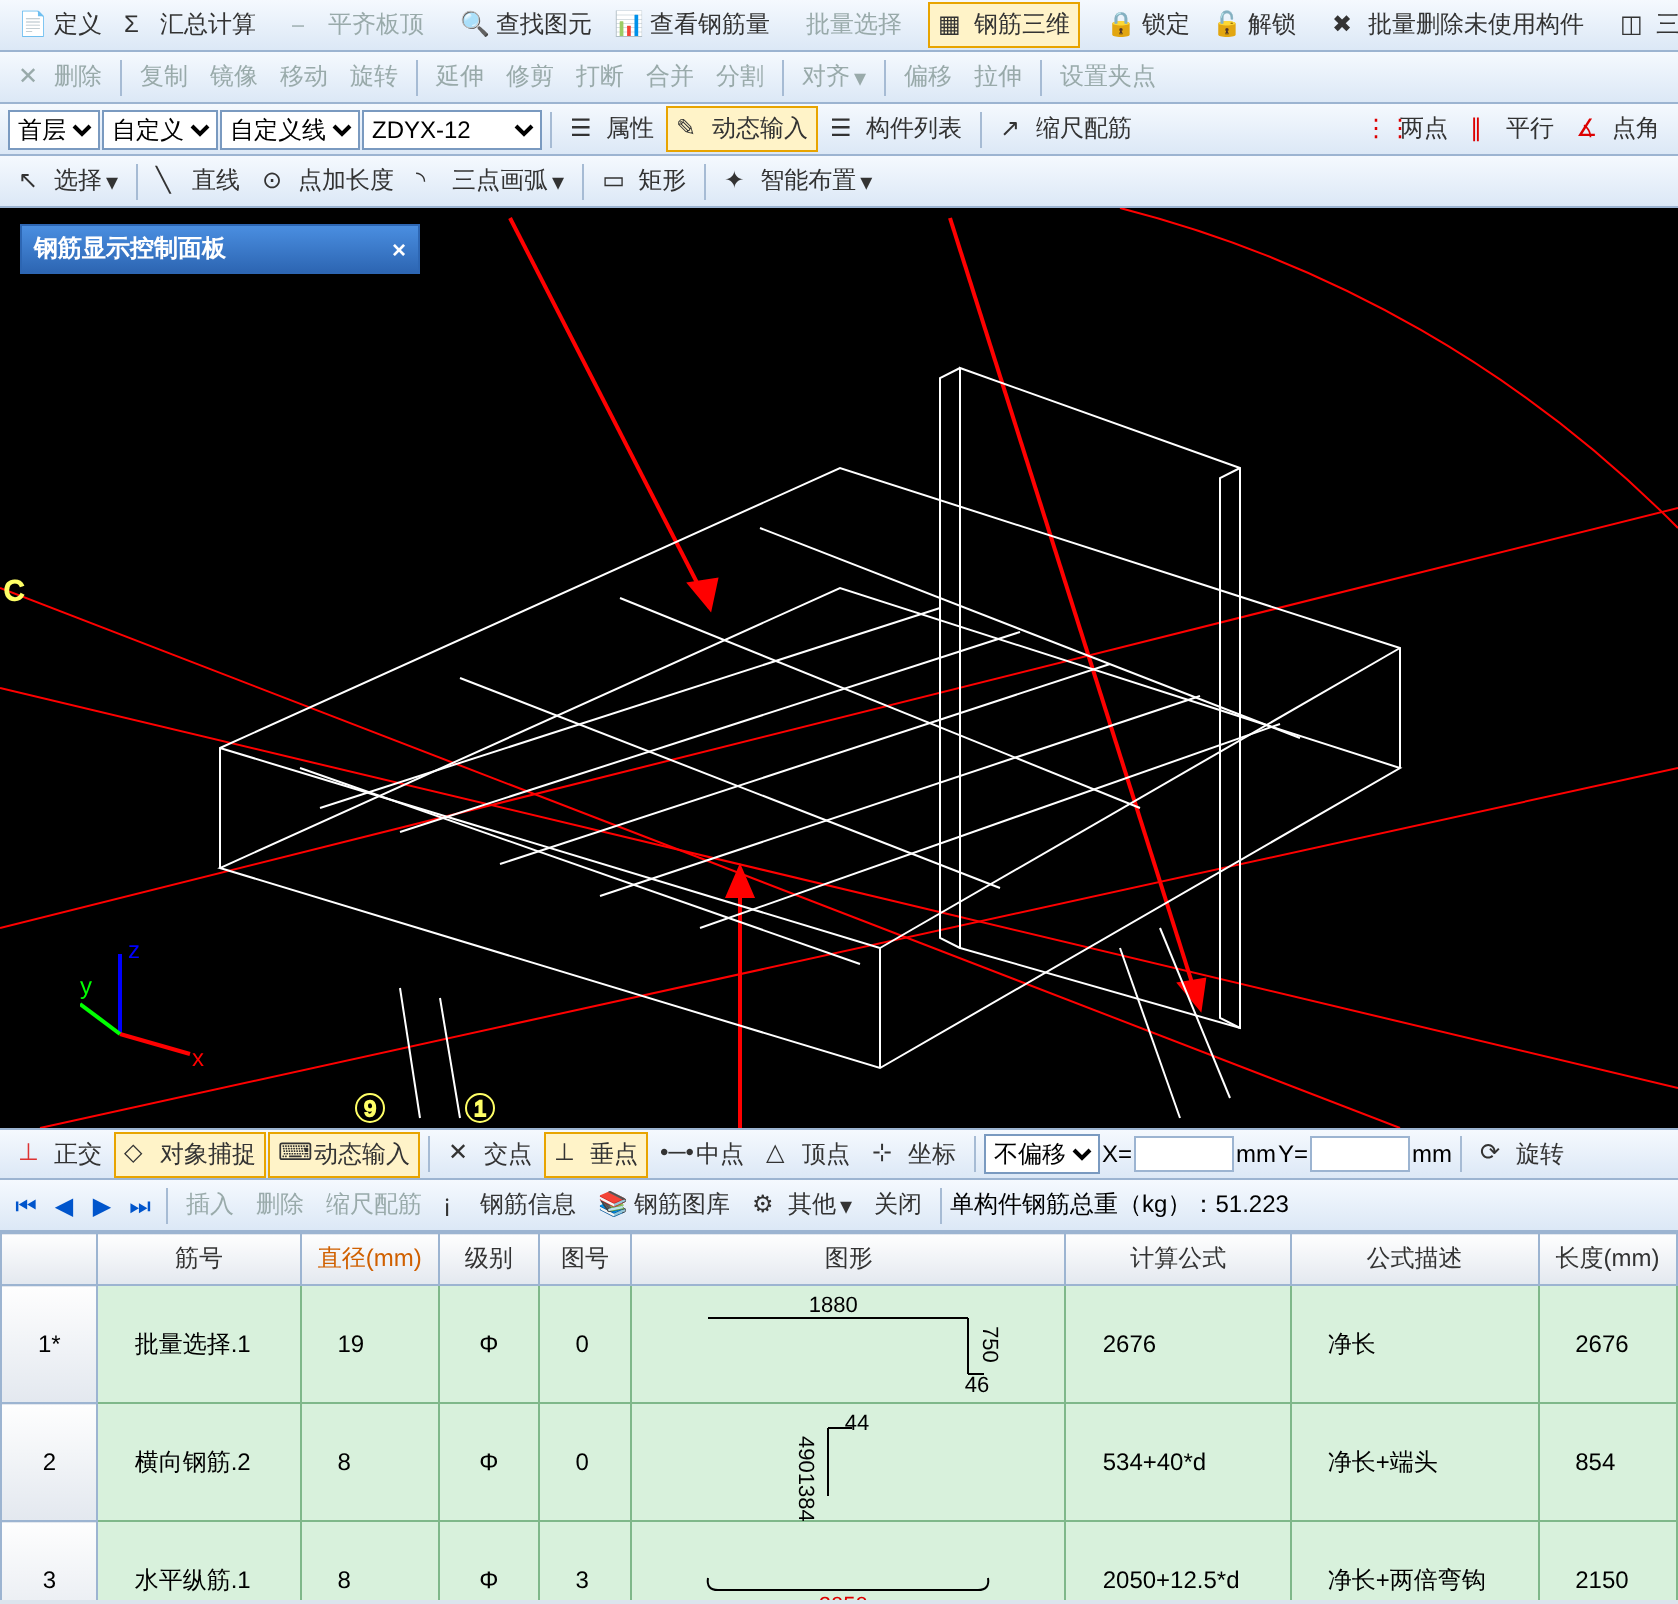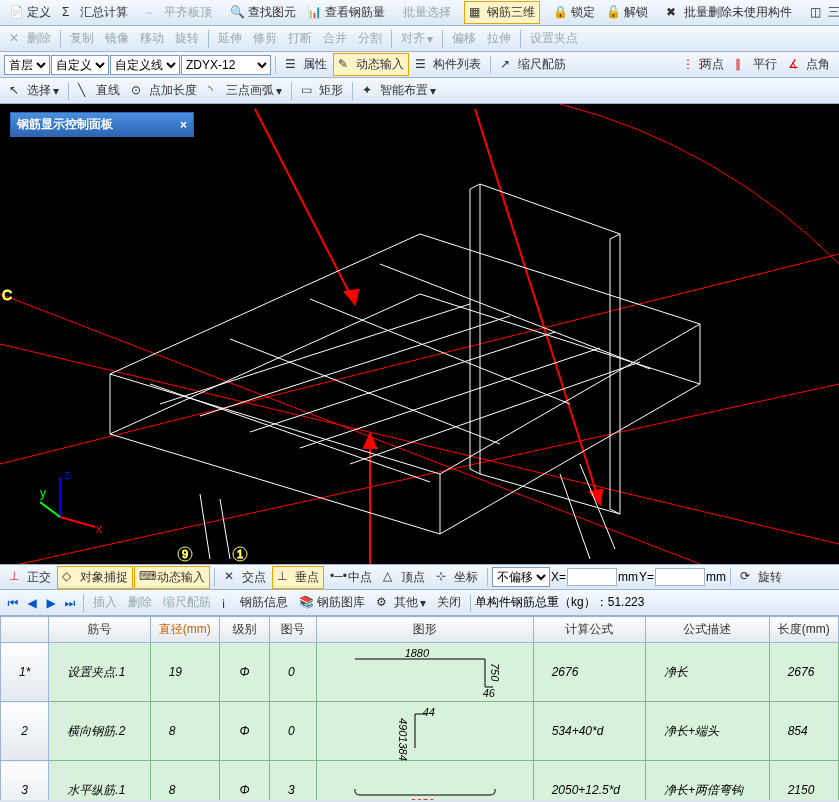--- a/index.html
+++ b/index.html
@@ -5,35 +5,35 @@
 * { box-sizing: border-box; margin: 0; padding: 0; }
 body { font-family: "Microsoft YaHei", SimSun, sans-serif; font-size: 12px; background: #dce4ed; width: 839px; height: 802px; overflow: hidden; position: relative; }
 .toolbar { display: flex; align-items: center; background: linear-gradient(#f5f9fe,#dce8f6); border-bottom: 1px solid #9cb4d1; height: 26px; padding: 0 4px; gap: 1px; overflow: hidden; white-space: nowrap; }
 .tb-btn { display: inline-flex; align-items: center; padding: 2px 4px; border: 1px solid transparent; cursor: pointer; gap: 2px; white-space: nowrap; color: #333; }
 .tb-btn.disabled { color: #9aa; cursor: default; }
 .tb-btn.active { background: #fff3c8; border: 1px solid #e8a400; }
 .tb-sep { width: 1px; height: 18px; background: #a6bbd4; margin: 0 3px; }
 .ico { width: 16px; height: 16px; display: inline-block; flex-shrink: 0; }
 select { font-size: 12px; height: 20px; border: 1px solid #7a9ac0; background: #fff; }
 .viewport { position: relative; background: #000; height: 460px; overflow: hidden; }
-.float-panel { position: absolute; left: 10px; top: 8px; width: 184px; border: 1px solid #2d66b3; background: #fff; box-shadow: 2px 2px 6px rgba(0,0,0,.4); }
+.float-panel { position: absolute; left: 10px; top: 8px; width: 200px; border: 1px solid #2d66b3; background: #fff; box-shadow: 2px 2px 6px rgba(0,0,0,.4); }
 .float-panel .titlebar { background: linear-gradient(#4a8ee0,#2d66b3); color: #fff; font-weight: bold; padding: 3px 6px; display: flex; justify-content: space-between; align-items: center; }
 .float-panel .body { padding: 4px 6px 40px; }
 .chk { display: flex; align-items: center; gap: 3px; padding: 1px 0; }
 .chk input { accent-color: #2a8a2a; }
 .axes { position: absolute; left: 40px; bottom: 24px; }
 .bottom-toolbar { display: flex; align-items: center; background: linear-gradient(#f5f9fe,#dce8f6); border-top: 1px solid #9cb4d1; border-bottom: 1px solid #9cb4d1; height: 26px; padding: 0 4px; gap: 1px; overflow: hidden; }
 .coord-box { width: 50px; height: 18px; border: 1px solid #9cb4d1; background: #fff; padding: 0 2px; color: #333; }
 .rebar-toolbar { display: flex; align-items: center; background: linear-gradient(#f5f9fe,#dce8f6); border-bottom: 1px solid #9cb4d1; height: 26px; padding: 0 4px; gap: 1px; overflow: hidden; }
 .nav-btn { width: 18px; height: 18px; border: 1px solid transparent; display: inline-flex; align-items: center; justify-content: center; cursor: pointer; color: #0055cc; }
 .table-wrap { overflow: auto; height: 184px; }
 table.rebar { border-collapse: collapse; width: 100%; }
 table.rebar th { background: linear-gradient(#fefefe,#e3e8ef); border: 1px solid #9cb4d1; padding: 4px 6px; font-weight: normal; color: #333; }
 table.rebar th.hl { color: #d06000; }
-table.rebar td { border: 1px solid #7fb88a; background: #d8f1dc; padding: 4px 18px; text-align: left; height: 56px; vertical-align: middle; font-style: italic; }
+table.rebar td { border: 1px solid #7fb88a; background: #d8f1dc; padding: 4px 18px; text-align: left; height: 56px; vertical-align: middle; }
 table.rebar td.rowhdr { background: linear-gradient(#fefefe,#e3e8ef); border: 1px solid #9cb4d1; text-align: center; width: 30px; }
 .shape-cell { position: relative; height: 50px; }
 .dim { position: absolute; font-size: 11px; color: #000; }
 .dim.red { color: #d00; }
 svg.wire { position: absolute; inset: 0; }
 </style>
 </head>
 <body>
 
 <div class="toolbar">
@@ -359,21 +359,21 @@
       <th>图号</th>
       <th style="width:190px">图形</th>
       <th>计算公式</th>
       <th>公式描述</th>
       <th>长度(mm)</th>
     </tr>
   </thead>
   <tbody>
     <tr>
       <td class="rowhdr">1*</td>
-      <td>设置夹点.1</td>
+      <td>批量选择.1</td>
       <td>19</td>
       <td style="text-align:center">Φ</td>
       <td>0</td>
       <td>
             <div class="shape-cell">
         <svg width="180" height="50">
                 <line x1="20" y1="12" x2="150" y2="12" stroke="#000"></line>
                 <line x1="150" y1="12" x2="150" y2="40" stroke="#000"></line>
                 <line x1="150" y1="40" x2="158" y2="40" stroke="#000"></line>
               </svg>

